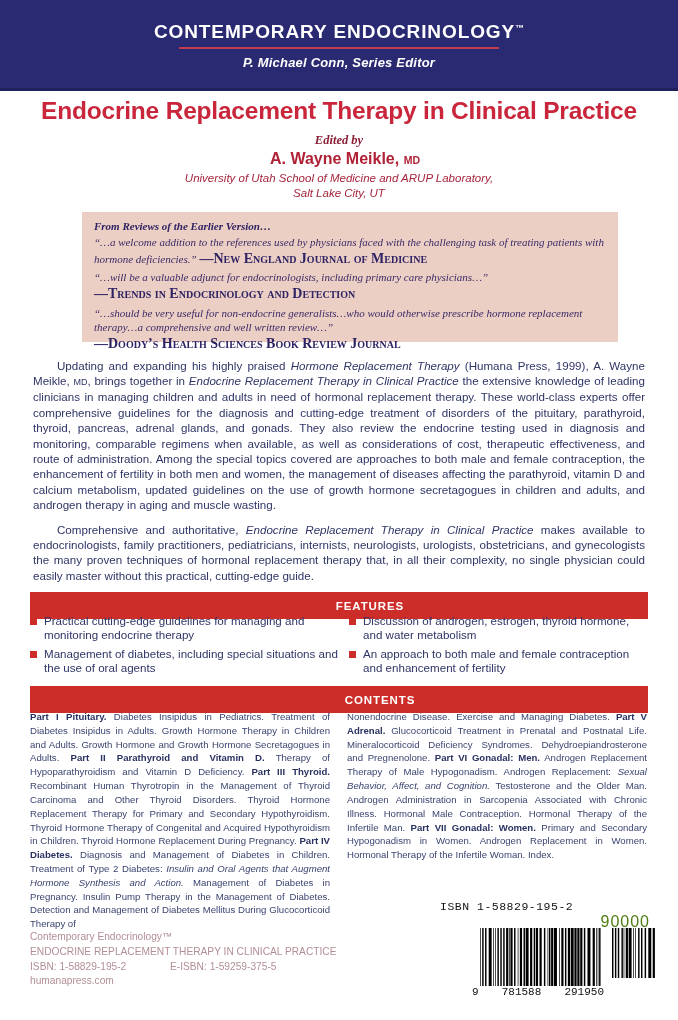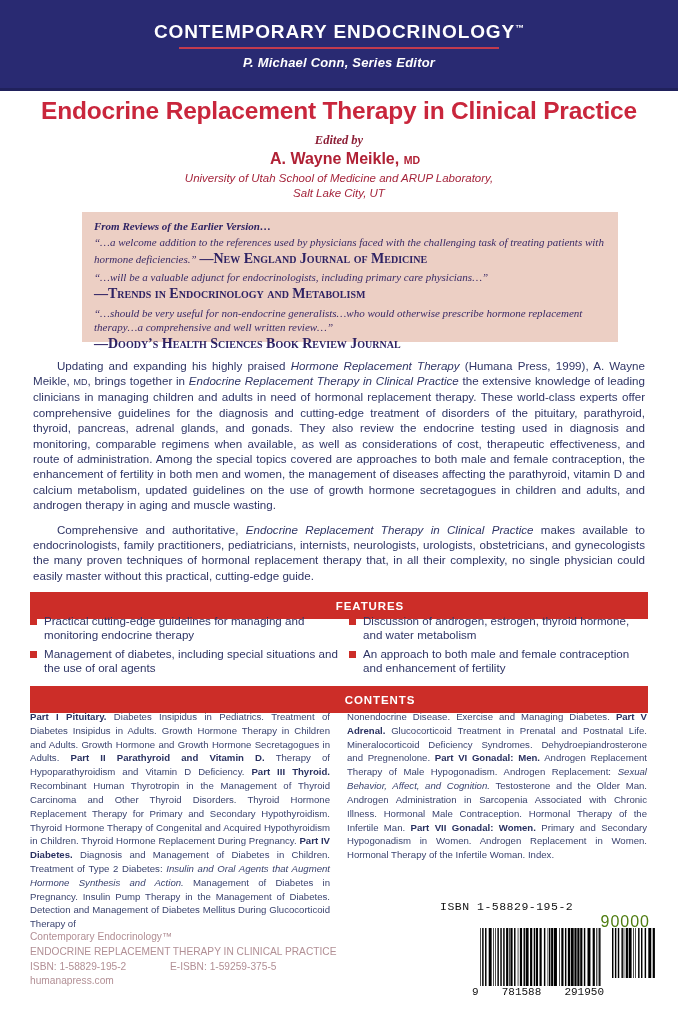--- a/index.html
+++ b/index.html
@@ -204,21 +204,21 @@
   <div class="affil">
     <div>University of Utah School of Medicine and ARUP Laboratory,</div>
     <div>Salt Lake City, UT</div>
   </div>
 </div>
 
 <div class="reviews">
   <div class="rev-head">From Reviews of the Earlier Version…</div>
   <div id="reviews-list">
       <div class="rev-q"><span>“…a welcome addition to the references used by physicians faced with the challenging task of treating patients with hormone deficiencies.” </span><span class="src-line">—New England Journal of Medicine</span></div>
-      <div class="rev-q"><span>“…will be a valuable adjunct for endocrinologists, including primary care physicians…”</span><div><span class="src-line">—Trends in Endocrinology and Metabolism</span></div></div>
+      <div class="rev-q"><span>“…will be a valuable adjunct for endocrinologists, including primary care physicians…”</span><div><span class="src-line">—Trends in Endocrinology and Detection</span></div></div>
       <div class="rev-q"><span>“…should be very useful for non-endocrine generalists…who would otherwise prescribe hormone replacement therapy…a comprehensive and well written review…”</span><div><span class="src-line">—Doody’s Health Sciences Book Review Journal</span></div></div>
     </div>
 </div>
 
 <div class="bodycopy">
   <p id="para1"><span>Updating and expanding his highly praised </span><i>Hormone Replacement Therapy</i><span> (Humana Press, 1999), A. Wayne Meikle, </span><span class="sc">MD</span><span>, brings together in </span><i>Endocrine Replacement Therapy in Clinical Practice</i><span> the extensive knowledge of leading clinicians in managing children and adults in need of hormonal replacement therapy. These world-class experts offer comprehensive guidelines for the diagnosis and cutting-edge treatment of disorders of the pituitary, parathyroid, thyroid, pancreas, adrenal glands, and gonads. They also review the endocrine testing used in diagnosis and monitoring, comparable regimens when available, as well as considerations of cost, therapeutic effectiveness, and route of administration. Among the special topics covered are approaches to both male and female contraception, the enhancement of fertility in both men and women, the management of diseases affecting the parathyroid, vitamin D and calcium metabolism, updated guidelines on the use of growth hormone secretagogues in children and adults, and androgen therapy in aging and muscle wasting.</span></p>
   <p id="para2"><span>Comprehensive and authoritative, </span><i>Endocrine Replacement Therapy in Clinical Practice</i><span> makes available to endocrinologists, family practitioners, pediatricians, internists, neurologists, urologists, obstetricians, and gynecologists the many proven techniques of hormonal replacement therapy that, in all their complexity, no single physician could easily master without this practical, cutting-edge guide.</span></p>
 </div>
 
 <div class="bar" id="features-bar">

